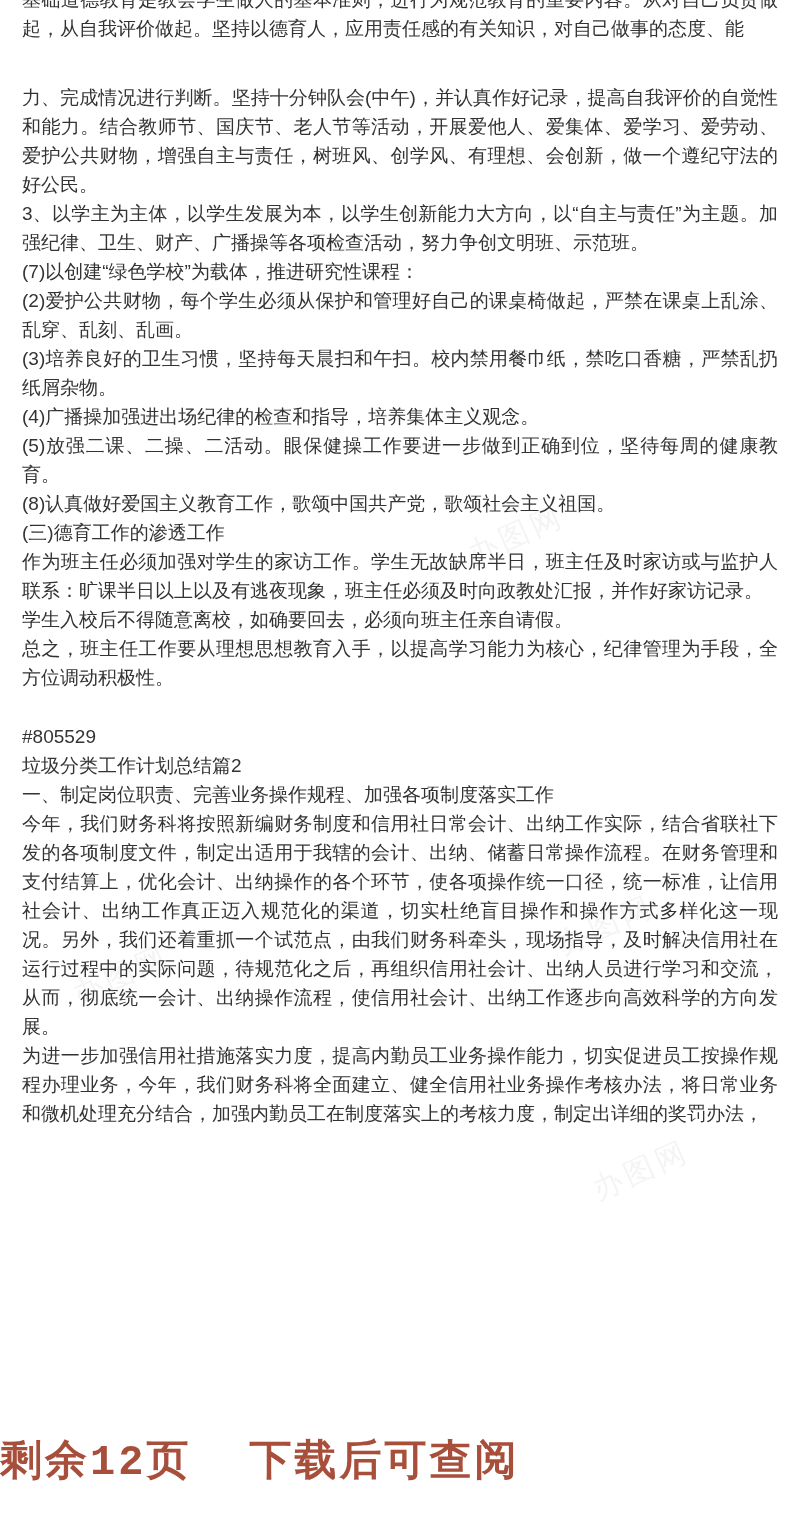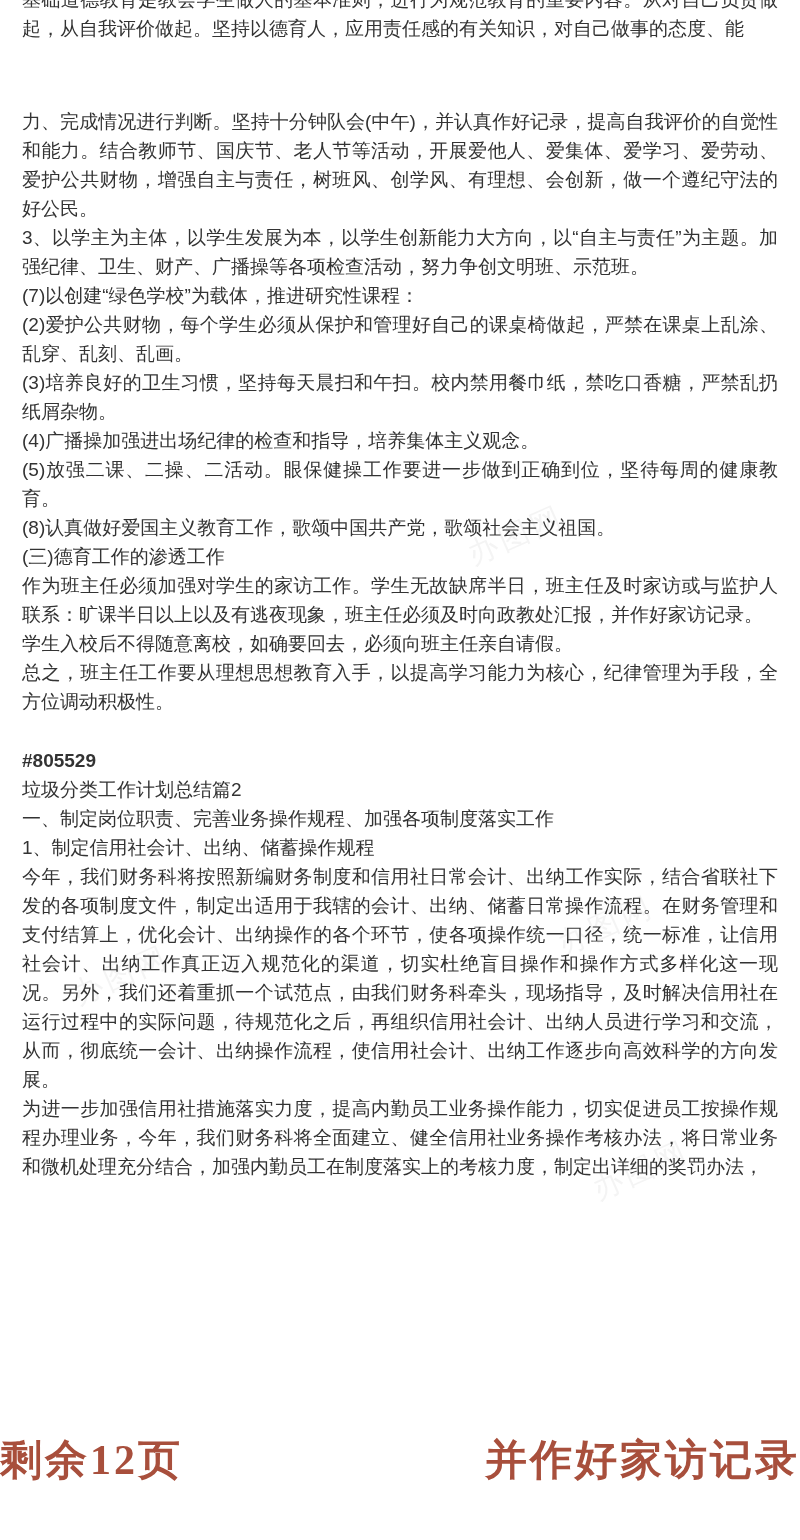--- a/index.html
+++ b/index.html
@@ -24,46 +24,45 @@
     font-size: 19px;
     line-height: 29px;
     text-align: justify;
     word-break: break-all;
   }
   .content p {
     margin: 0;
     padding: 0;
   }
   .content p.page-gap {
-    margin-top: 64px;
+    margin-top: 40px;
   }
   .content p.blank-before {
     margin-top: 30px;
-    font-weight: bold;
   }
   .watermark {
     position: absolute;
     color: rgba(60, 60, 60, 0.055);
     font-size: 30px;
     letter-spacing: 4px;
     transform: rotate(-24deg);
     white-space: nowrap;
     pointer-events: none;
     user-select: none;
   }
   .footer-notice {
     position: absolute;
     left: 0;
     right: 0;
     bottom: 52px;
     display: flex;
-    justify-content: space-between;
+    justify-content: flex-start;
     align-items: baseline;
     gap: 58px;
-    font-family: Liberation Serif, serif;
+    font-family: Liberation Mono, monospace;
     font-weight: 700;
     font-size: 42px;
     letter-spacing: 3px;
     color: #a84f3c;
   }
 </style>
 </head>
 <body>
 
 <div class="page">
@@ -83,23 +82,22 @@
     <p>(4)广播操加强进出场纪律的检查和指导，培养集体主义观念。</p>
     <p>(5)放强二课、二操、二活动。眼保健操工作要进一步做到正确到位，坚待每周的健康教育。</p>
     <p>(8)认真做好爱国主义教育工作，歌颂中国共产党，歌颂社会主义祖国。</p>
     <p>(三)德育工作的渗透工作</p>
     <p>作为班主任必须加强对学生的家访工作。学生无故缺席半日，班主任及时家访或与监护人联系：旷课半日以上以及有逃夜现象，班主任必须及时向政教处汇报，并作好家访记录。</p>
     <p>学生入校后不得随意离校，如确要回去，必须向班主任亲自请假。</p>
     <p>总之，班主任工作要从理想思想教育入手，以提高学习能力为核心，纪律管理为手段，全方位调动积极性。</p>
     <p class="blank-before">#805529</p>
     <p>垃圾分类工作计划总结篇2</p>
     <p>一、制定岗位职责、完善业务操作规程、加强各项制度落实工作</p>
-    <p>1、制定信用社会计、出纳、储蓄操作规程</p>
     <p>今年，我们财务科将按照新编财务制度和信用社日常会计、出纳工作实际，结合省联社下发的各项制度文件，制定出适用于我辖的会计、出纳、储蓄日常操作流程。在财务管理和支付结算上，优化会计、出纳操作的各个环节，使各项操作统一口径，统一标准，让信用社会计、出纳工作真正迈入规范化的渠道，切实杜绝盲目操作和操作方式多样化这一现况。另外，我们还着重抓一个试范点，由我们财务科牵头，现场指导，及时解决信用社在运行过程中的实际问题，待规范化之后，再组织信用社会计、出纳人员进行学习和交流，从而，彻底统一会计、出纳操作流程，使信用社会计、出纳工作逐步向高效科学的方向发展。</p>
     <p>为进一步加强信用社措施落实力度，提高内勤员工业务操作能力，切实促进员工按操作规程办理业务，今年，我们财务科将全面建立、健全信用社业务操作考核办法，将日常业务和微机处理充分结合，加强内勤员工在制度落实上的考核力度，制定出详细的奖罚办法，</p>
   </div>
 
   <div class="footer-notice">
     <span>剩余12页</span>
-    <span>并作好家访记录</span>
+    <span>下载后可查阅</span>
   </div>
 
 </div>
 
 </body></html>

